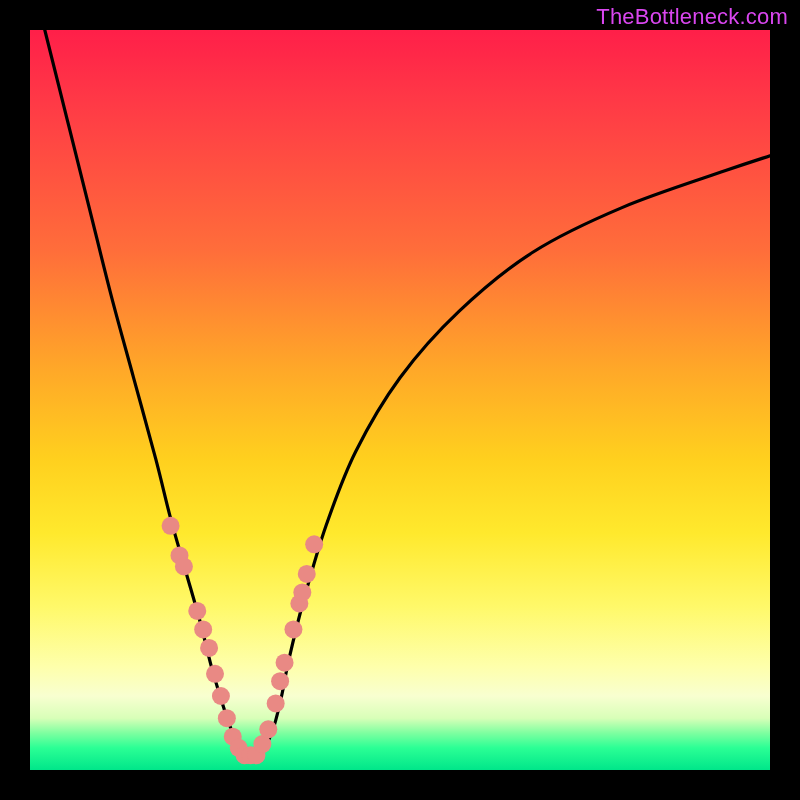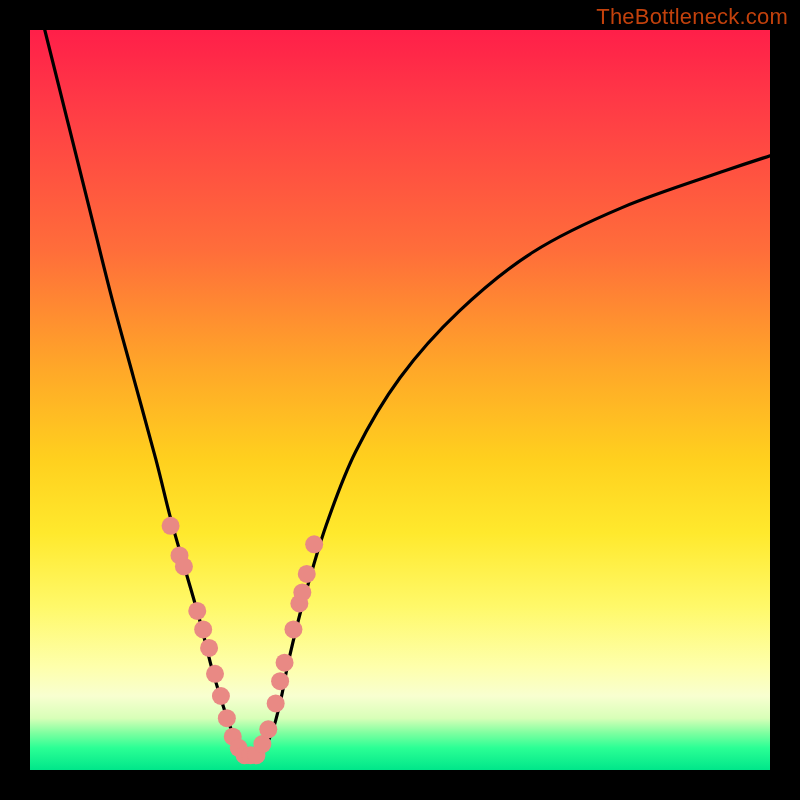--- a/index.html
+++ b/index.html
@@ -13,21 +13,21 @@
   .frame {
     position: relative;
     width: 800px;
     height: 800px;
     background: #000;
   }
   .watermark {
     position: absolute;
     top: 4px;
     right: 12px;
-    color: #c2410c;
+    color: #d946ef;
     font-size: 22px;
     font-weight: 500;
     letter-spacing: 0.2px;
     z-index: 3;
   }
   .plot {
     position: absolute;
     left: 30px;
     top: 30px;
     width: 740px;

